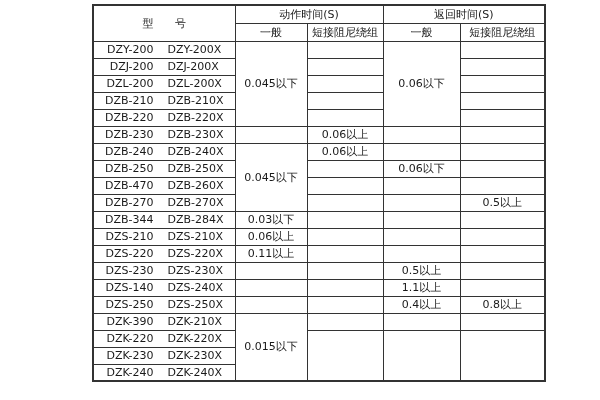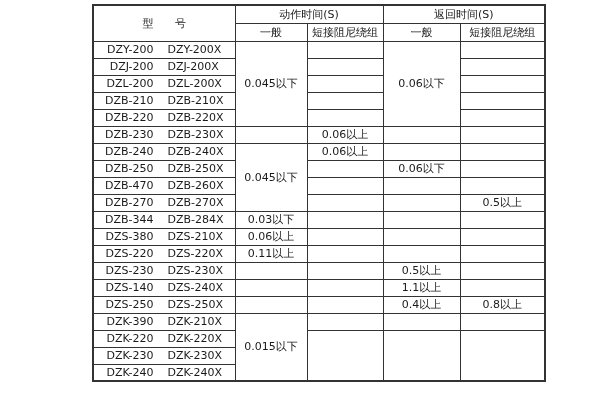--- a/index.html
+++ b/index.html
@@ -109,21 +109,21 @@
       <td>0.5以上</td>
     </tr>
     <tr>
       <td class="model-cell"><span class="m1">DZB-344</span><span class="m2">DZB-284X</span></td>
       <td>0.03以下</td>
       <td></td>
       <td></td>
       <td></td>
     </tr>
     <tr>
-      <td class="model-cell"><span class="m1">DZS-380</span><span class="m2">DZS-210X</span></td>
+      <td class="model-cell"><span class="m1">DZS-210</span><span class="m2">DZS-210X</span></td>
       <td>0.06以上</td>
       <td></td>
       <td></td>
       <td></td>
     </tr>
     <tr>
       <td class="model-cell"><span class="m1">DZS-220</span><span class="m2">DZS-220X</span></td>
       <td>0.11以上</td>
       <td></td>
       <td></td>

